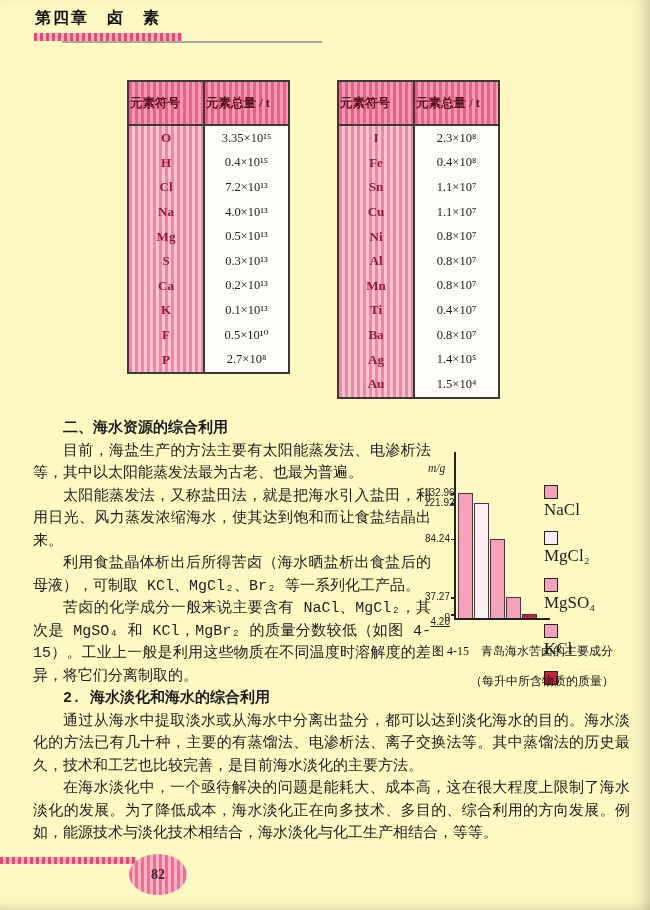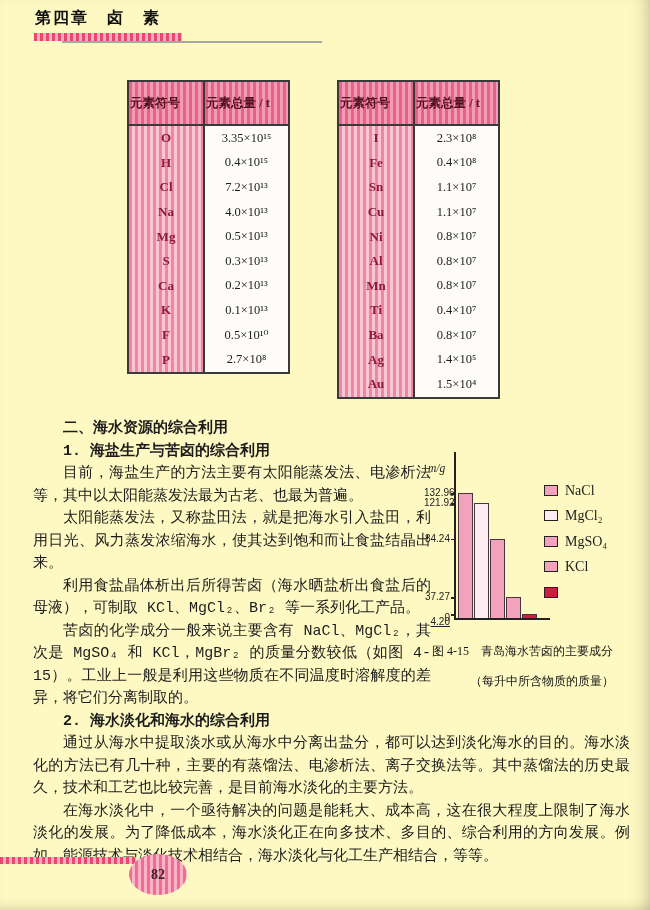--- a/index.html
+++ b/index.html
@@ -36,21 +36,21 @@
   .figure{position:absolute;left:424px;top:452px;width:226px;height:242px;}
   .ylabel{position:absolute;left:4px;top:10px;font-size:11.5px;font-style:italic;color:#222;}
   .plot{position:absolute;left:30px;top:0;width:96px;height:168px;box-sizing:border-box;
     border-left:2px solid #222;border-bottom:2px solid #222;}
   .bar{position:absolute;bottom:0;box-sizing:border-box;border:1px solid #4a3540;border-bottom:none;}
   .dotted{background-image:radial-gradient(rgba(190,60,100,.5) 1px,transparent 1.4px);background-size:4px 4px;}
   .ytick{position:absolute;left:0;width:26px;text-align:right;font-size:10px;
     font-family:"Liberation Sans","DejaVu Sans",sans-serif;color:#222;}
   .ytickmark{position:absolute;left:27px;width:4px;height:1.5px;background:#222;}
   .legend{position:absolute;left:120px;top:30px;width:106px;}
-  .legend-item{display:flex;margin-bottom:6.5px;font-size:14px;line-height:1.35;}
+  .legend-item{display:flex;margin-bottom:6.5px;font-size:17px;line-height:1.35;flex-direction:column;}
   .swatch{flex:0 0 14px;width:14px;height:11px;border:1.5px solid #222;margin:3px 7px 0 0;box-sizing:border-box;background:#f5a8c0;}
   .legend-label{overflow-wrap:anywhere;}
   .caption{position:absolute;left:8px;top:188px;width:226px;font-size:12px;line-height:22px;color:#151515;}
   .caption .line2{padding-left:38px;margin-top:8px;}
   
   .footer-bar{position:absolute;left:0;top:857px;width:136px;height:7px;
     background:repeating-linear-gradient(90deg,#e8486e 0 3px,#f9aec4 3px 6px);}
   .page-badge{position:absolute;left:129px;top:854px;width:58px;height:41px;border-radius:50%;
     background:repeating-linear-gradient(90deg,#ee6d90 0 3px,#f9b4c8 3px 6px);
     display:flex;align-items:center;justify-content:center;font-size:14px;font-weight:bold;color:#3a2530;}
@@ -166,21 +166,20 @@
         </tr>
       <tr>
           <td class="sym">Au</td>
           <td class="amt">1.5×10⁴</td>
         </tr>
     </tbody>
   </table>
 
   <div class="content">
     <div class="h2">二、海水资源的综合利用</div>
-    <div class="h3">1. 海盐生产与苦卤的综合利用</div>
     <p class="narrow">目前，海盐生产的方法主要有太阳能蒸发法、电渗析法等，其中以太阳能蒸发法最为古老、也最为普遍。</p>
     <p class="narrow">太阳能蒸发法，又称盐田法，就是把海水引入盐田，利用日光、风力蒸发浓缩海水，使其达到饱和而让食盐结晶出来。</p>
     <p class="narrow">利用食盐晶体析出后所得苦卤（海水晒盐析出食盐后的母液），可制取 KCl、MgCl₂、Br₂ 等一系列化工产品。</p>
     <p class="narrow">苦卤的化学成分一般来说主要含有 NaCl、MgCl₂，其次是 MgSO₄ 和 KCl，MgBr₂ 的质量分数较低（如图 4-15）。工业上一般是利用这些物质在不同温度时溶解度的差异，将它们分离制取的。</p>
     <div class="h3">2. 海水淡化和海水的综合利用</div>
     <p>通过从海水中提取淡水或从海水中分离出盐分，都可以达到淡化海水的目的。海水淡化的方法已有几十种，主要的有蒸馏法、电渗析法、离子交换法等。其中蒸馏法的历史最久，技术和工艺也比较完善，是目前海水淡化的主要方法。</p>
     <p>在海水淡化中，一个亟待解决的问题是能耗大、成本高，这在很大程度上限制了海水淡化的发展。为了降低成本，海水淡化正在向多技术、多目的、综合利用的方向发展。例如，能源技术与淡化技术相结合，海水淡化与化工生产相结合，等等。</p>
   </div>
 
   <div class="figure">

